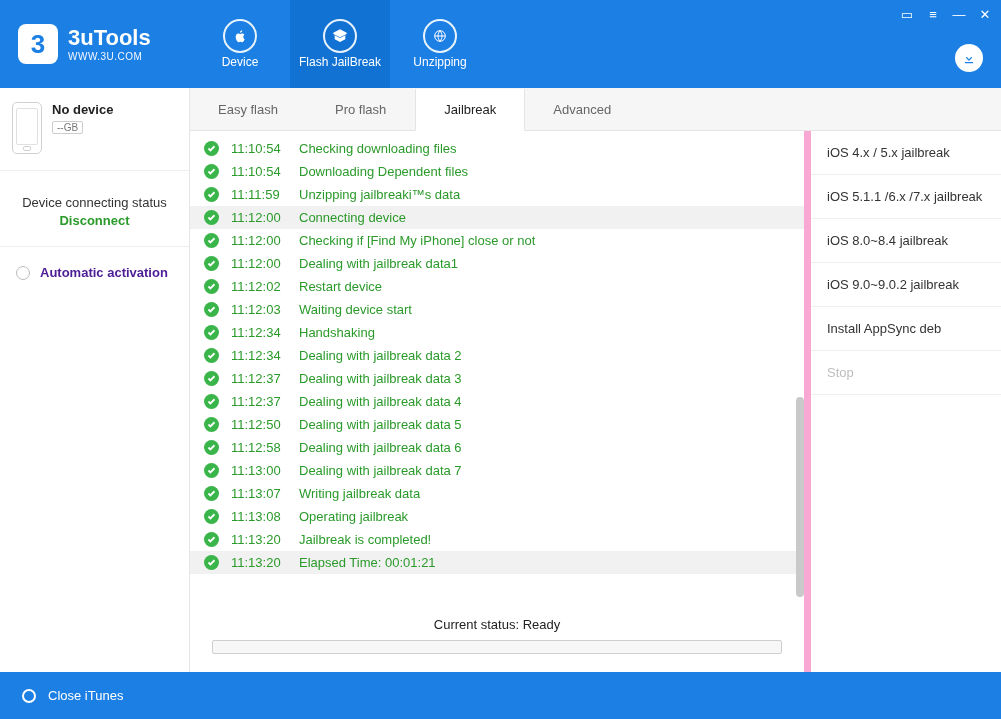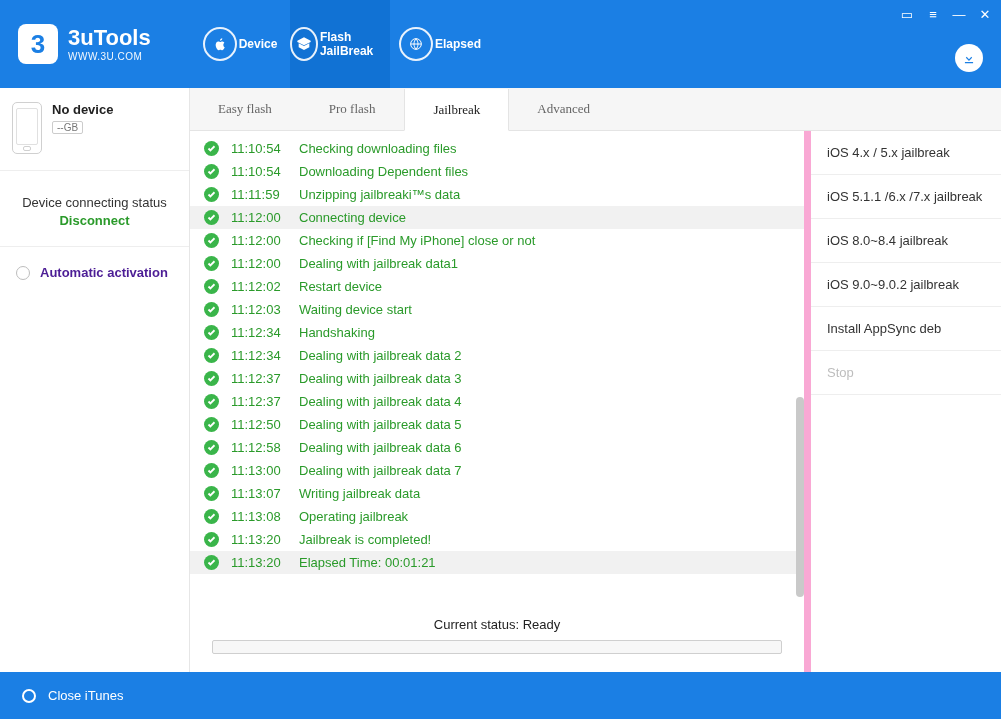--- a/index.html
+++ b/index.html
@@ -5,21 +5,21 @@
 * { margin: 0; padding: 0; box-sizing: border-box; }
 body { font-family: -apple-system, "Segoe UI", Arial, sans-serif; font-size: 13px; color: #333; background: #fff; overflow: hidden; }
 .app { width: 1001px; height: 719px; display: flex; flex-direction: column; position: relative; }
 .titlebar { height: 88px; background: #1b7fe4; display: flex; align-items: stretch; position: relative; color: #fff; }
 .logo-block { display: flex; align-items: center; padding: 0 18px; width: 190px; }
 .logo-badge { width: 40px; height: 40px; background: #fff; border-radius: 8px; display: flex; align-items: center; justify-content: center; margin-right: 10px; }
 .logo-badge span { color: #1b7fe4; font-weight: 900; font-size: 26px; font-family: Arial; }
 .logo-text .t1 { font-size: 22px; font-weight: 600; line-height: 1; }
 .logo-text .t2 { font-size: 10px; letter-spacing: 0.5px; opacity: 0.95; margin-top: 2px; }
 .top-nav { display: flex; }
-.top-nav-item { width: 100px; display: flex; flex-direction: row; align-items: center; justify-content: center; gap: 2px; cursor: pointer; font-weight: bold; }
+.top-nav-item { width: 100px; display: flex; flex-direction: column; align-items: center; justify-content: center; gap: 2px; cursor: pointer; }
 .top-nav-item.active { background: #1172d4; }
 .nav-circle { width: 34px; height: 34px; border: 2px solid rgba(255,255,255,0.9); border-radius: 50%; display: flex; align-items: center; justify-content: center; }
 .nav-label { font-size: 12px; }
 .win-ctrls { position: absolute; right: 8px; top: 6px; display: flex; gap: 10px; align-items: center; }
 .win-ctrls span { width: 16px; height: 16px; display: inline-flex; align-items: center; justify-content: center; color: #fff; font-size: 13px; cursor: pointer; }
 .dl-btn { position: absolute; right: 18px; top: 44px; width: 28px; height: 28px; border-radius: 50%; background: #fff; display: flex; align-items: center; justify-content: center; cursor: pointer; }
 .dl-btn svg { fill: #1b7fe4; }
 
 .body { flex: 1; display: flex; min-height: 0; }
 .sidebar { width: 190px; background: #fff; border-right: 1px solid #e6e6e6; display: flex; flex-direction: column; }
@@ -33,21 +33,21 @@
 .conn-box .l1 { color: #333; font-size: 13px; }
 .conn-box .l2 { color: #2a9a2a; font-weight: 600; font-size: 13px; margin-top: 3px; cursor: pointer; }
 .auto-box { padding: 18px 16px; }
 .auto-row { display: flex; align-items: center; gap: 10px; }
 .radio { width: 14px; height: 14px; border: 1.5px solid #bdbdbd; border-radius: 50%; flex-shrink: 0; }
 .auto-row .title { font-weight: 600; color: #4c1d95; font-size: 13px; }
 .auto-box .desc { color: #888; font-size: 12px; margin: 6px 0 0 24px; line-height: 1.35; }
 
 .main { flex: 1; display: flex; flex-direction: column; min-width: 0; }
 .tabs { height: 43px; display: flex; background: #f6f6f6; border-bottom: 1px solid #e4e4e4; }
-.tab { padding: 0 28px; display: flex; align-items: center; color: #666; font-size: 13px; cursor: pointer; border-right: 1px solid transparent; font-family: Liberation Serif, serif; }
+.tab { padding: 0 28px; display: flex; align-items: center; color: #666; font-size: 13px; cursor: pointer; border-right: 1px solid transparent; }
 .tab.active { background: #fff; color: #222; border-left: 1px solid #e4e4e4; border-right: 1px solid #e4e4e4; position: relative; top: 1px; border-bottom: 1px solid #fff; }
 
 .content { flex: 1; display: flex; min-height: 0; }
 .log-col { flex: 1; display: flex; flex-direction: column; min-width: 0; border-right: 7px solid #f9a8d4; }
 .log-list { flex: 1; overflow-y: auto; padding: 6px 0; position: relative; }
 .log-row { display: flex; align-items: center; padding: 4px 14px; gap: 12px; font-size: 13px; }
 .log-row.hl { background: #f1f1f1; }
 .check { width: 15px; height: 15px; border-radius: 50%; background: #3ab54a; display: inline-flex; align-items: center; justify-content: center; flex-shrink: 0; }
 .check svg { stroke: #fff; stroke-width: 2.5; fill: none; }
 .log-time { color: #2a9a2a; width: 56px; flex-shrink: 0; }
@@ -98,21 +98,21 @@
         </div>
         <span class="nav-label">Flash JailBreak</span>
       </div>
       <div class="top-nav-item">
         <div class="nav-circle">
           <svg width="16" height="16" viewBox="0 0 24 24" fill="none" stroke="#fff" stroke-width="1.5">
               <circle cx="12" cy="12" r="8"></circle>
               <path d="M4 12h16M12 4c2 2.5 3 5 3 8s-1 5.5-3 8c-2-2.5-3-5-3-8s1-5.5 3-8z"></path>
             </svg>
         </div>
-        <span class="nav-label">Elapsed</span>
+        <span class="nav-label">Unzipping</span>
       </div>
     </div>
     <div class="win-ctrls">
       <span>▭</span>
       <span>≡</span>
       <span>—</span>
       <span>✕</span>
     </div>
     <div class="dl-btn">
       <svg width="14" height="14" viewBox="0 0 24 24">

